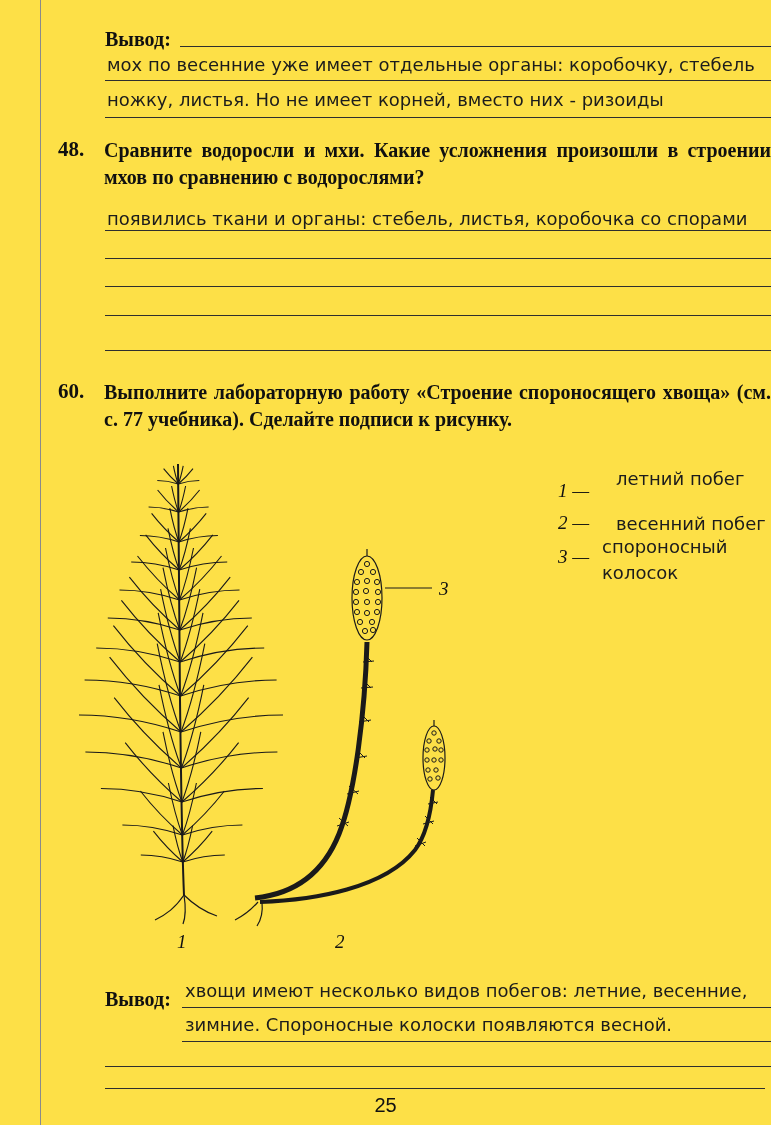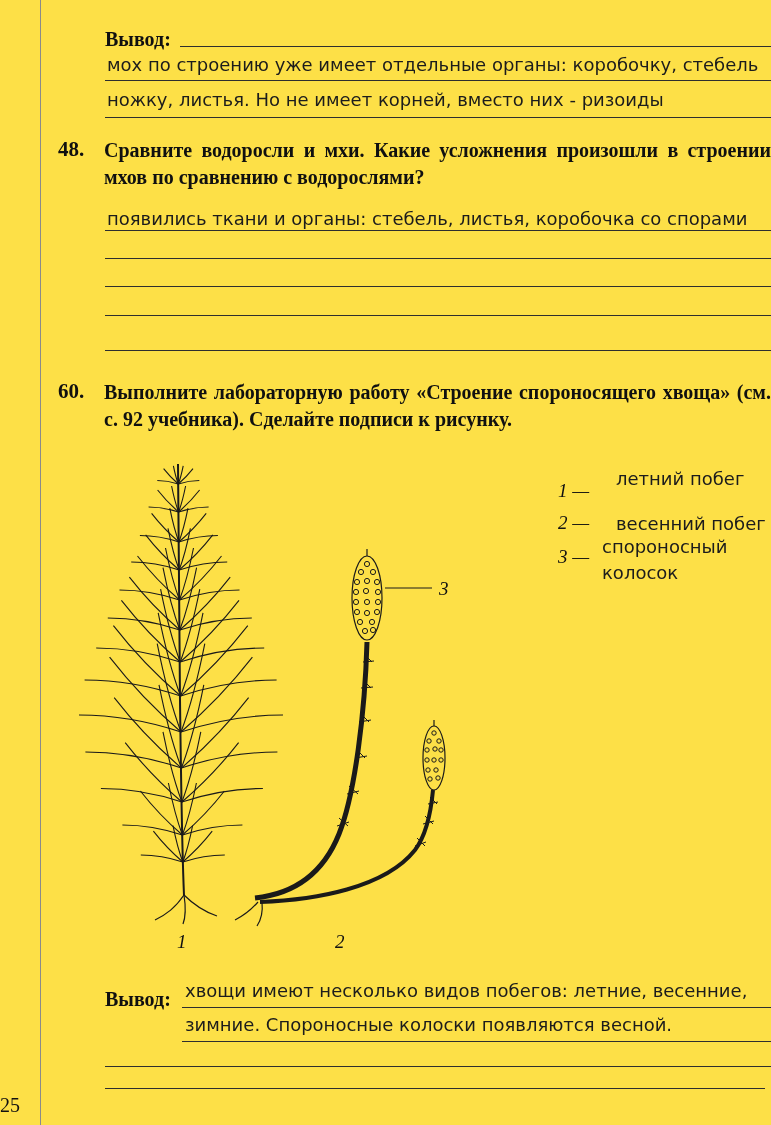--- a/index.html
+++ b/index.html
@@ -8,53 +8,53 @@
   .abs{position:absolute;}
   .rule{position:absolute;height:0;border-top:1px solid #2e2e2e;}
   .vrule{position:absolute;left:40px;top:0;bottom:0;width:0;border-left:1px solid #8a8a8a;}
   .printed{font-family:"Liberation Serif",serif;font-weight:bold;font-size:20px;line-height:27px;color:#101010;}
   .qblock{text-align:justify;}
   .qnum{font-family:"Liberation Serif",serif;font-weight:bold;font-size:21px;color:#101010;}
   .hand{font-family:"DejaVu Sans",sans-serif;font-size:18px;color:#1c1c1c;white-space:nowrap;}
   .hand-wrap{font-family:"DejaVu Sans",sans-serif;font-size:18px;color:#1c1c1c;line-height:26px;}
   .fig-num{font-family:"Liberation Serif",serif;font-style:italic;font-size:19px;color:#111;}
   .legend-num{font-family:"Liberation Serif",serif;font-style:italic;font-size:19px;color:#111;}
-  .page-num{font-family:Liberation Serif, serif;font-size:20px;color:#111;}
+  .page-num{font-family:Liberation Sans, sans-serif;font-size:20px;color:#111;text-align:center;}
   svg{display:block;}
   svg path, svg ellipse, svg line, svg circle{stroke:#1a1a1a;fill:none;}
 </style>
 </head>
 <body>
 
 <div id="page">
 
   <div class="vrule"></div>
 
   <div class="abs printed" style="left:105px;top:26px;">Вывод:</div>
   <div class="rule" style="left:180px;top:46px;width:591px;"></div>
 
-  <div class="abs hand" style="left:107px;top:54px;">мох по строению уже имеет отдельные органы: коробочку, стебель</div>
+  <div class="abs hand" style="left:107px;top:54px;">мох по весенние уже имеет отдельные органы: коробочку, стебель</div>
   <div class="rule" style="left:105px;top:80px;width:666px;"></div>
 
   <div class="abs hand" style="left:107px;top:89px;">ножку, листья. Но не имеет корней, вместо них - ризоиды</div>
   <div class="rule" style="left:105px;top:117px;width:666px;"></div>
 
   <div class="abs qnum" style="left:58px;top:137px;">48.</div>
   <div class="abs printed qblock" style="left:104px;top:137px;width:667px;">Сравните водоросли и мхи. Какие усложнения произошли в строении мхов по сравнению с водорослями?</div>
 
   <div class="abs hand" style="left:107px;top:196px;margin-top:12px;">появились ткани и органы: стебель, листья, коробочка со спорами</div>
 
   <div class="rule" style="left:105px;top:230px;width:666px;"></div>
   <div class="rule" style="left:105px;top:258px;width:666px;"></div>
   <div class="rule" style="left:105px;top:286px;width:666px;"></div>
   <div class="rule" style="left:105px;top:315px;width:666px;"></div>
   <div class="rule" style="left:105px;top:350px;width:666px;"></div>
 
   <div class="abs qnum" style="left:58px;top:379px;">60.</div>
-  <div class="abs printed qblock" style="left:104px;top:379px;width:667px;">Выполните лабораторную работу «Строение спороносящего хвоща» (см. с. 92 учебника). Сделайте подписи к рисунку.</div>
+  <div class="abs printed qblock" style="left:104px;top:379px;width:667px;">Выполните лабораторную работу «Строение спороносящего хвоща» (см. с. 77 учебника). Сделайте подписи к рисунку.</div>
 
   <svg class="abs" style="left:55px;top:450px;" width="485" height="510" viewBox="0 0 485 510">
     <defs>
       <g id="wh" stroke-width="1.1">
         <path d="M0,0 C-18,-6 -38,-10 -60,-10" vector-effect="non-scaling-stroke"></path>
         <path d="M0,0 C-14,-12 -28,-26 -42,-44" vector-effect="non-scaling-stroke"></path>
         <path d="M0,0 C-6,-16 -10,-32 -14,-52" vector-effect="non-scaling-stroke"></path>
         <path d="M0,0 C6,-16 10,-32 14,-52" vector-effect="non-scaling-stroke"></path>
         <path d="M0,0 C14,-12 28,-26 42,-44" vector-effect="non-scaling-stroke"></path>
         <path d="M0,0 C18,-6 38,-10 60,-10" vector-effect="non-scaling-stroke"></path>

